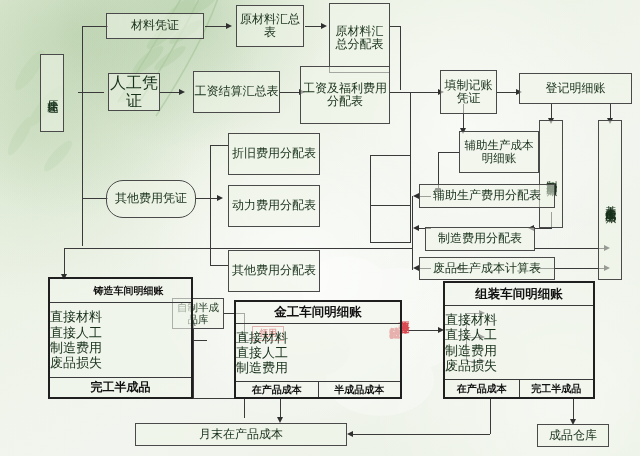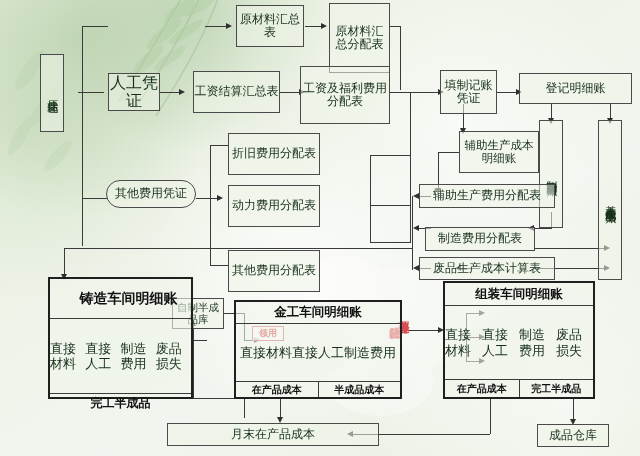--- a/index.html
+++ b/index.html
@@ -41,21 +41,21 @@
   .arw-r{border-top:3.5px solid transparent;border-bottom:3.5px solid transparent;border-left:6px solid #2f2f2f;}
   .arw-l{border-top:3.5px solid transparent;border-bottom:3.5px solid transparent;border-right:6px solid #2f2f2f;}
   .arw-d{border-left:3.5px solid transparent;border-right:3.5px solid transparent;border-top:6px solid #2f2f2f;}
   .arw-u{border-left:3.5px solid transparent;border-right:3.5px solid transparent;border-bottom:6px solid #2f2f2f;}
   .panel{position:absolute;box-sizing:border-box;border:2px solid #1f1f1f;background:rgba(240,245,235,.6);}
   .panel-hd{
     box-sizing:border-box;border-bottom:1px solid #3a3a3a;
     display:flex;align-items:center;justify-content:center;
     font-weight:bold;color:#111;
   }
-  .panel-body{display:flex;flex-direction:row;align-items:center;justify-content:center;}
+  .panel-body{display:flex;flex-direction:column;align-items:flex-start;justify-content:center;}
   .panel-body div{line-height:1.18;color:#17301a;}
   .panel-ft{
     box-sizing:border-box;border-top:1px solid #3a3a3a;
     display:flex;align-items:stretch;
   }
   .panel-ft span{
     flex:1;display:flex;align-items:center;justify-content:center;
     font-weight:bold;color:#111;
   }
   .panel-ft span+span{border-left:1px solid #3a3a3a;}
@@ -217,20 +217,23 @@
   <div class="ln lnh" style="left:352px;top:434px;width:138px;"></div>
   <div class="arw arw-l" style="left:347px;top:430.5px;"></div>
 
   <div class="ln lnv" style="left:573px;top:398px;height:22px;"></div>
   <div class="arw arw-d" style="left:569.5px;top:419px;"></div>
 
   <div class="box vtext" style="left:40px;top:54px;width:24px;height:78px;font-size:11px;">
     <span>原始凭证</span>
   </div>
 
+  <div class="box" style="left:106px;top:13px;width:98px;height:26px;font-size:12px;">
+    <span>材料凭证</span>
+  </div>
 
   <div class="box" style="left:236px;top:5px;width:68px;height:42px;font-size:12px;">
     <span>原材料汇总表</span>
   </div>
 
   <div class="box" style="left:329px;top:3px;width:61px;height:70px;font-size:12px;">
     <span>原材料汇总分配表</span>
   </div>
 
   <div class="box" style="left:108px;top:73px;width:52px;height:38px;font-size:16px;">
@@ -242,21 +245,21 @@
   </div>
 
   <div class="box" style="left:300px;top:66px;width:90px;height:58px;font-size:12px;">
     <span>工资及福利费用分配表</span>
   </div>
 
   <div class="box" style="left:228px;top:133px;width:92px;height:42px;font-size:12px;">
     <span>折旧费用分配表</span>
   </div>
 
-  <div class="box" style="left:106px;top:180px;width:90px;height:28px;font-size:12px;border-radius:17px;">
+  <div class="box" style="left:106px;top:180px;width:90px;height:38px;font-size:12px;border-radius:17px;">
     <span>其他费用凭证</span>
   </div>
 
   <div class="box" style="left:228px;top:185px;width:92px;height:42px;font-size:12px;">
     <span>动力费用分配表</span>
   </div>
 
   <div class="box" style="left:228px;top:250px;width:92px;height:42px;font-size:12px;">
     <span>其他费用分配表</span>
   </div>
@@ -302,21 +305,21 @@
   </div>
 
   <div class="redv" style="left:398px;top:313px;font-size:11px;">
     <span>分项逐步</span>
   </div>
   <div class="redv" style="left:389px;top:318px;font-size:11px;">
     <span>结转分步法</span>
   </div>
 
   <div class="panel" style="left:48px;top:277px;width:145px;height:122px;">
-    <div class="panel-hd" style="height:40px;font-size:14px;padding-left:16px;">铸造车间明细账</div>
+    <div class="panel-hd" style="height:24px;font-size:10px;padding-left:16px;">铸造车间明细账</div>
     <div class="panel-body" style="height:74px;font-size:13px;">
       <div>直接材料</div>
       <div>直接人工</div>
       <div>制造费用</div>
       <div>废品损失</div>
     </div>
     <div class="panel-ft" style="height:20px;font-size:12px;">
       <span>完工半成品</span>
     </div>
   </div>
@@ -341,21 +344,21 @@
       <div>直接人工</div>
       <div>制造费用</div>
       <div>废品损失</div>
     </div>
     <div class="panel-ft" style="height:18px;font-size:10px;">
       <span>在产品成本</span>
       <span>完工半成品</span>
     </div>
   </div>
 
-  <div class="box" style="left:135px;top:423px;width:212px;height:23px;font-size:12px;margin-left:32px;">
+  <div class="box" style="left:135px;top:423px;width:212px;height:23px;font-size:12px;">
     <span>月末在产品成本</span>
   </div>
 
   <div class="box" style="left:537px;top:424px;width:72px;height:23px;font-size:12px;">
     <span>成品仓库</span>
   </div>
 
 </div>
 
 </body></html>

